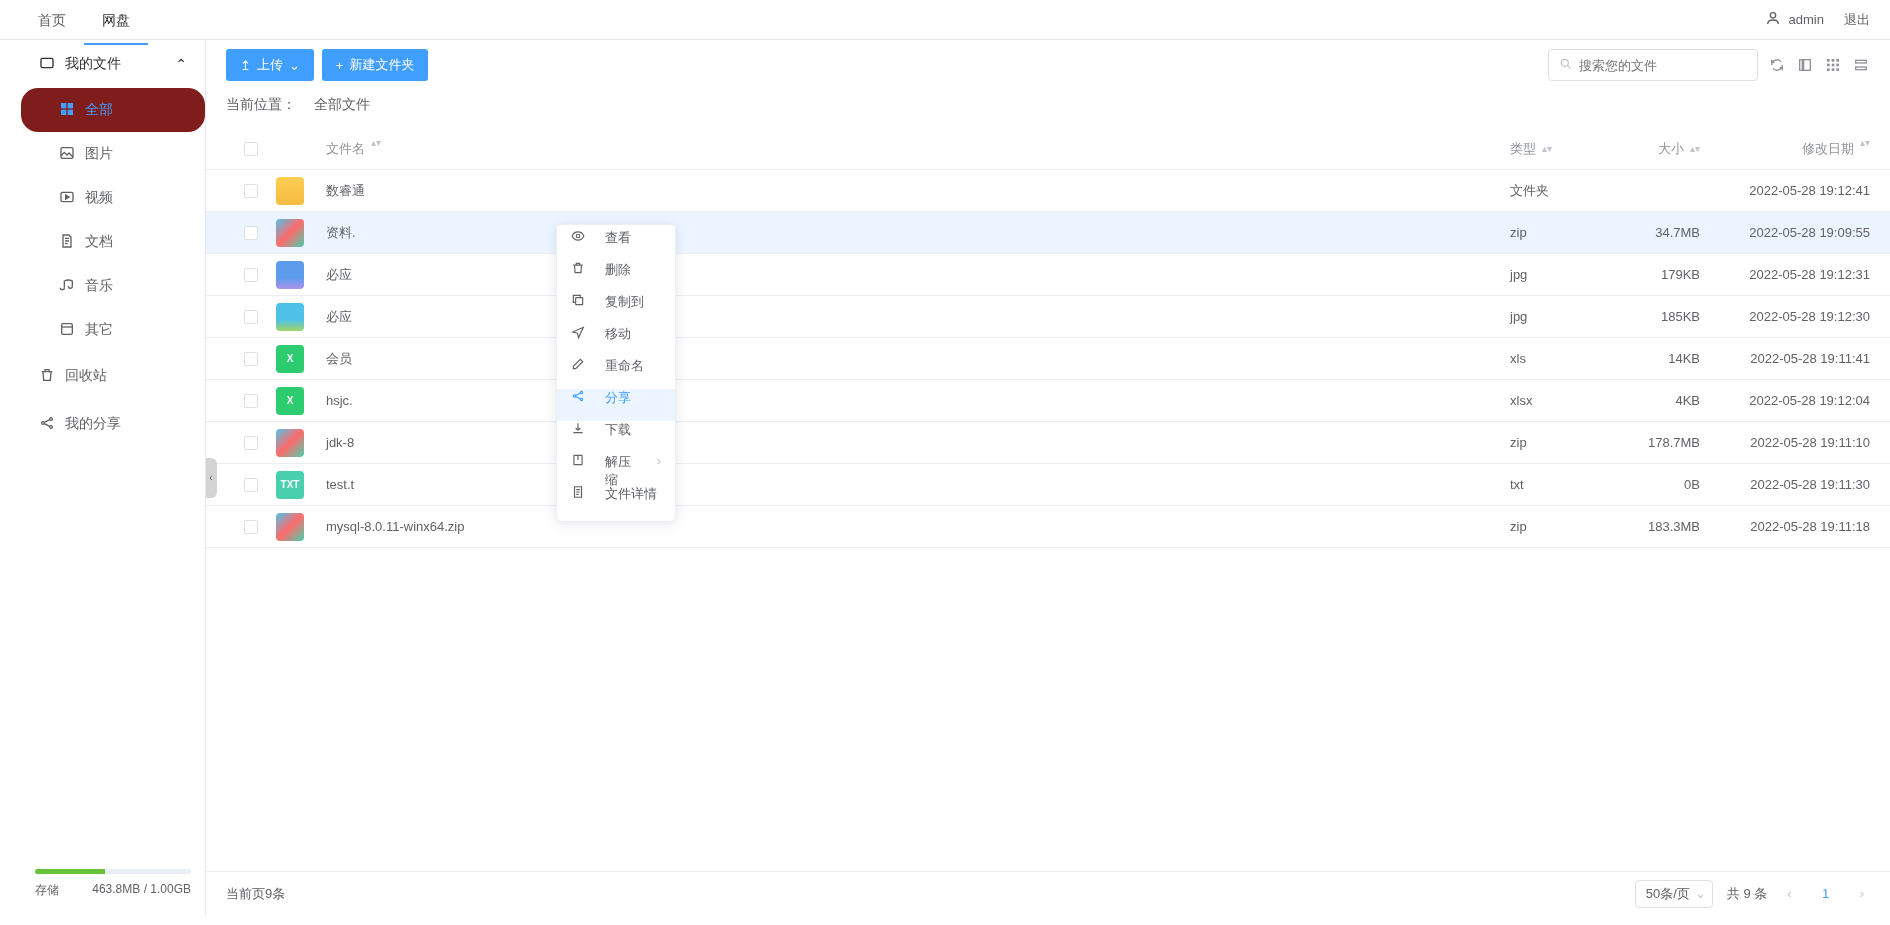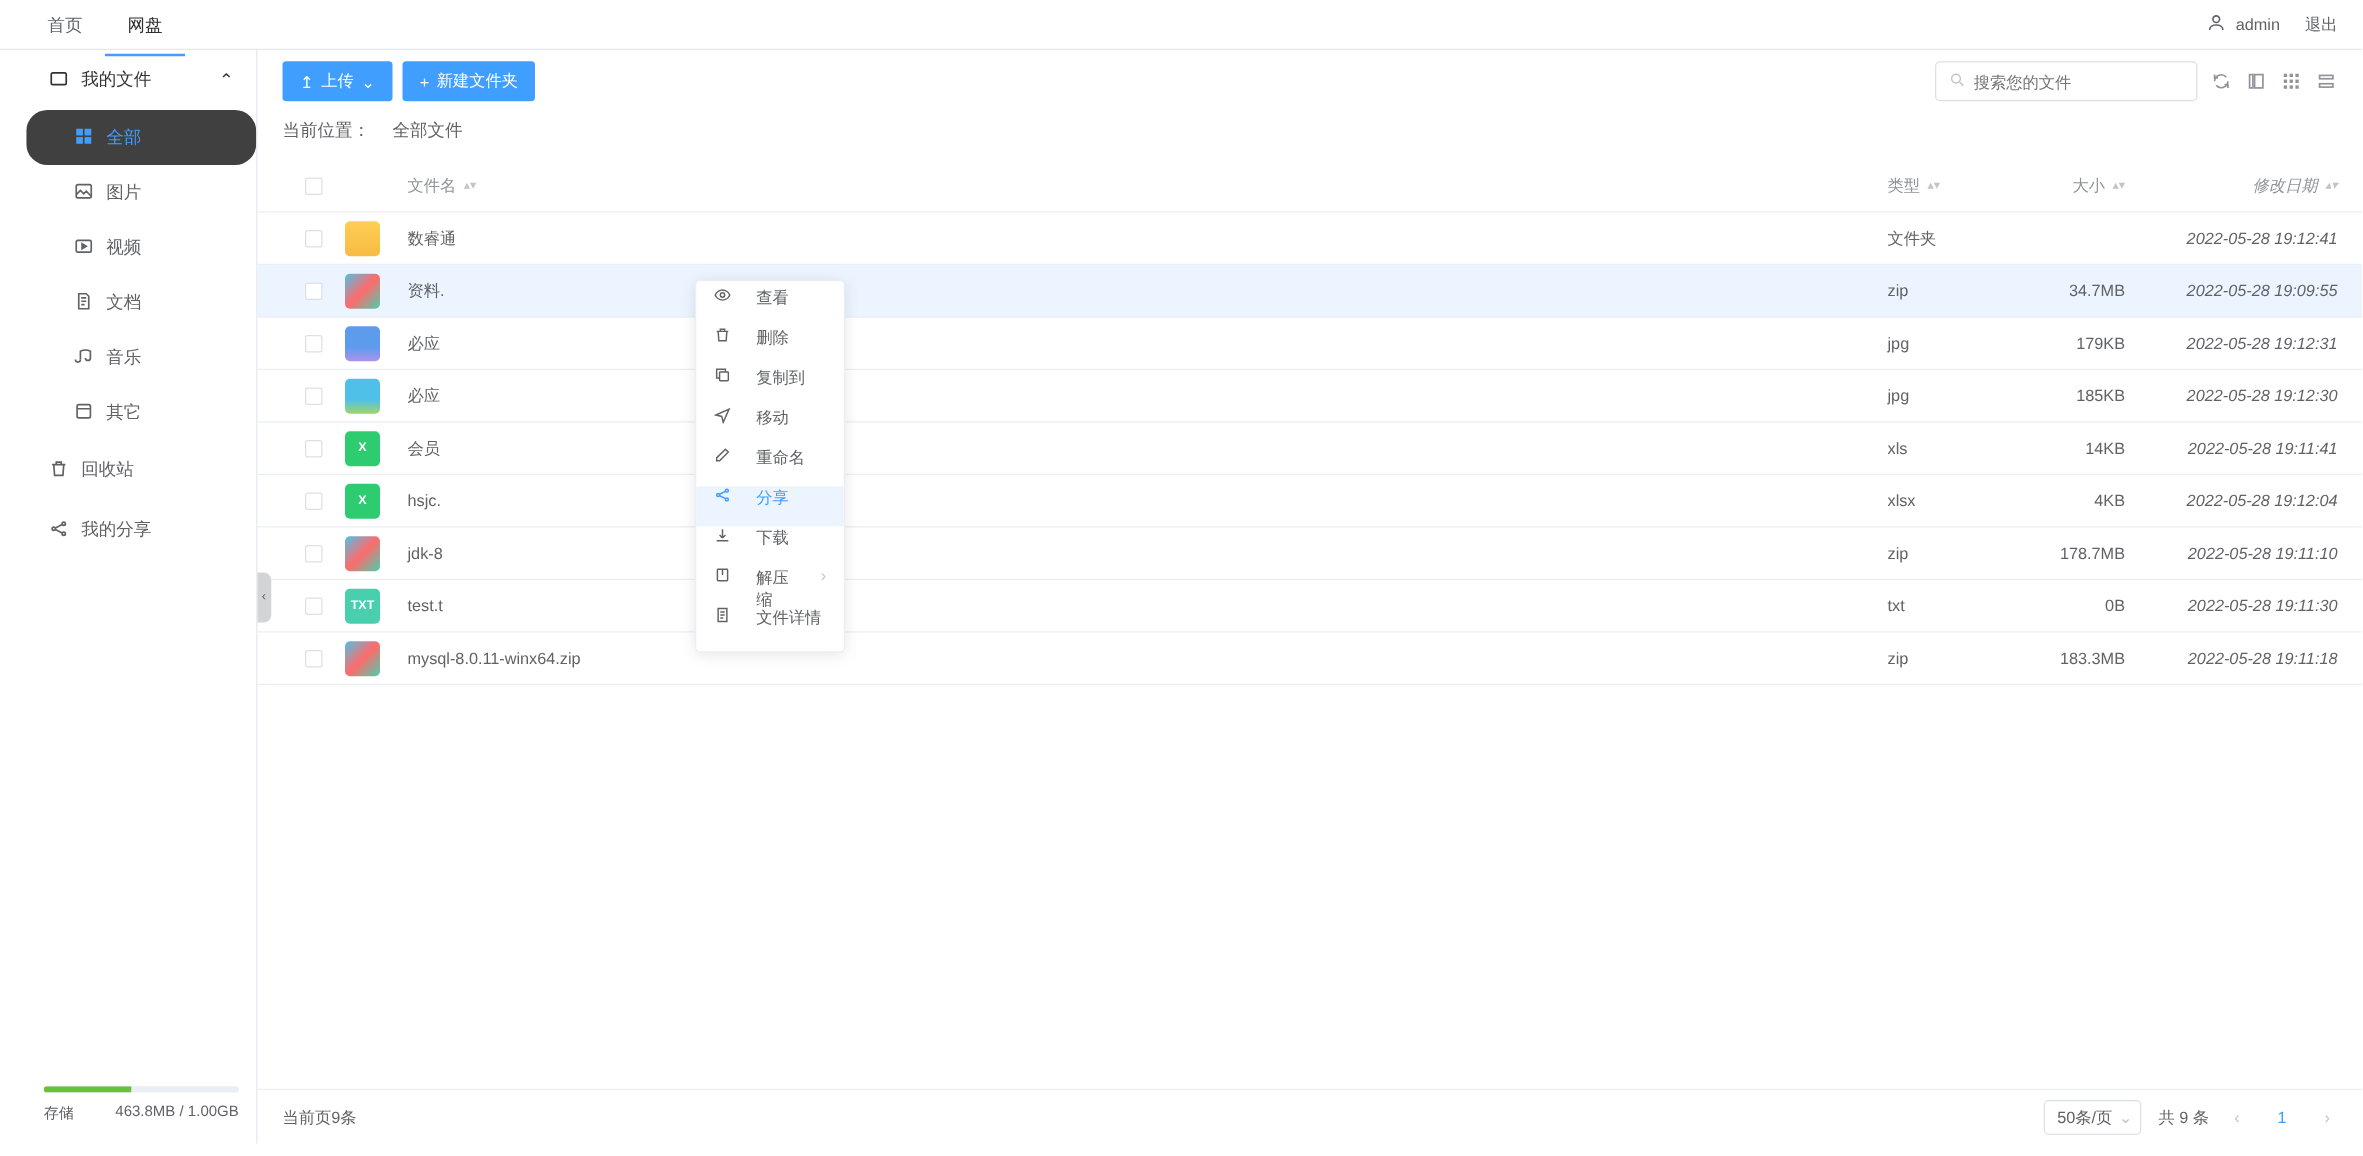--- a/index.html
+++ b/index.html
@@ -14,21 +14,21 @@
 .user-info { display: flex; align-items: center; gap: 8px; color: #606266; cursor: pointer; }
 .logout { cursor: pointer; color: #606266; }
 
 .layout { display: flex; height: calc(100vh - 50px); padding-left: 21px; }
 
 .sidebar { width: 185px; border-right: 1px solid #e4e7ed; display: flex; flex-direction: column; background: #fff; }
 .side-section { flex: 1; overflow: auto; }
 .side-group-title { height: 48px; display: flex; align-items: center; padding: 0 18px; gap: 10px; font-size: 14px; color: #303133; cursor: pointer; justify-content: space-between; }
 .side-group-title .left { display: flex; align-items: center; gap: 10px; }
 .side-item { height: 44px; display: flex; align-items: center; padding-left: 38px; gap: 10px; cursor: pointer; color: #606266; font-size: 14px; }
-.side-item.active { background: #404040; color: #409eff; border-radius: 17px; }
+.side-item.active { background: #7f1d1d; color: #409eff; border-radius: 17px; }
 .side-root { height: 48px; display: flex; align-items: center; padding: 0 18px; gap: 10px; font-size: 14px; color: #606266; cursor: pointer; }
 .storage { padding: 10px 14px 16px; font-size: 12px; color: #606266; }
 .storage-bar { height: 5px; background: #ebeef5; border-radius: 3px; margin-bottom: 8px; overflow: hidden; }
 .storage-fill { height: 100%; background: #67c23a; width: 45%; }
 .storage-text { display: flex; justify-content: space-between; }
 
 .main { flex: 1; display: flex; flex-direction: column; overflow: hidden; position: relative; }
 .toolbar { height: 50px; display: flex; align-items: center; padding: 0 20px; gap: 8px; justify-content: space-between; }
 .toolbar-left { display: flex; gap: 8px; }
 .btn { height: 32px; padding: 0 14px; border: none; border-radius: 3px; cursor: pointer; font-size: 13px; display: inline-flex; align-items: center; gap: 6px; background: #409eff; color: #fff; }
@@ -38,24 +38,24 @@
 .toolbar-icon { width: 18px; height: 18px; cursor: pointer; color: #909399; display: inline-flex; align-items: center; justify-content: center; }
 
 .breadcrumb { padding: 6px 20px 14px; font-size: 14px; color: #606266; display: flex; gap: 14px; align-items: center; }
 .breadcrumb .lbl { margin-right: 4px; }
 .breadcrumb .path { color: #606266; }
 
 .table { flex: 1; overflow: auto; }
 .table-header { display: flex; align-items: center; height: 42px; padding: 0 20px; border-bottom: 1px solid #ebeef5; color: #909399; font-size: 13px; }
 .col-check { width: 50px; display: flex; justify-content: center; }
 .col-icon { width: 50px; }
-.col-name { flex: 1; display: flex; align-items: center; gap: 6px; }
+.col-name { flex: 1; display: flex; gap: 6px; }
 .col-type { width: 90px; display: flex; align-items: center; gap: 6px; }
 .col-size { width: 100px; text-align: right; display: flex; align-items: center; justify-content: flex-end; gap: 6px; }
-.col-date { width: 170px; text-align: right; display: flex; align-items: center; justify-content: flex-end; gap: 6px; padding-left: 10px; font-style: italic; }
+.col-date { width: 170px; text-align: right; display: flex; align-items: flex-start; justify-content: flex-end; gap: 6px; padding-left: 10px; }
 .sort-icon { color: #c0c4cc; font-size: 10px; display: inline-flex; flex-direction: column; line-height: 5px; }
 .table-row { display: flex; align-items: center; height: 42px; padding: 0 20px; border-bottom: 1px solid #ebeef5; color: #606266; cursor: default; }
 .table-row.selected { background: #ecf5ff; }
 .checkbox { width: 14px; height: 14px; border: 1px solid #dcdfe6; border-radius: 2px; background: #fff; }
 .file-icon { width: 28px; height: 28px; border-radius: 4px; display: flex; align-items: center; justify-content: center; font-size: 10px; font-weight: bold; color: #fff; }
 .fi-folder { background: linear-gradient(180deg, #ffce54, #f6bb42); }
 .fi-zip { background: linear-gradient(135deg, #4fc1e9, #ff6b6b, #48cfad); }
 .fi-img1 { background: linear-gradient(180deg, #5d9cec 60%, #ac92ec); }
 .fi-img2 { background: linear-gradient(180deg, #4fc1e9 60%, #a0d468); }
 .fi-xls { background: #2ecc71; }

